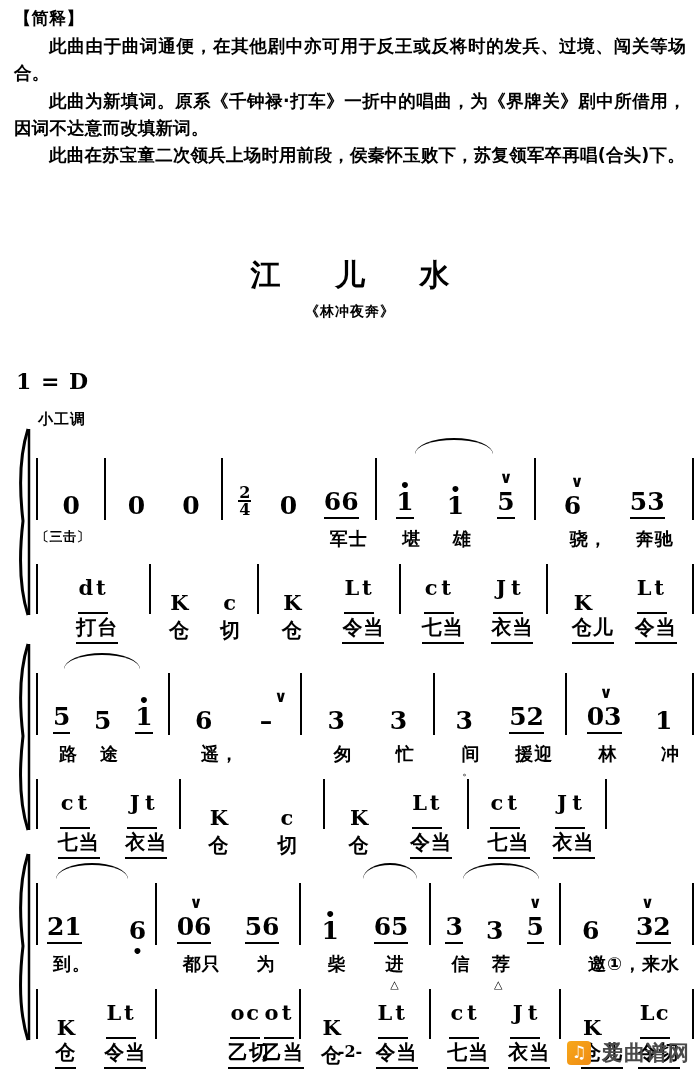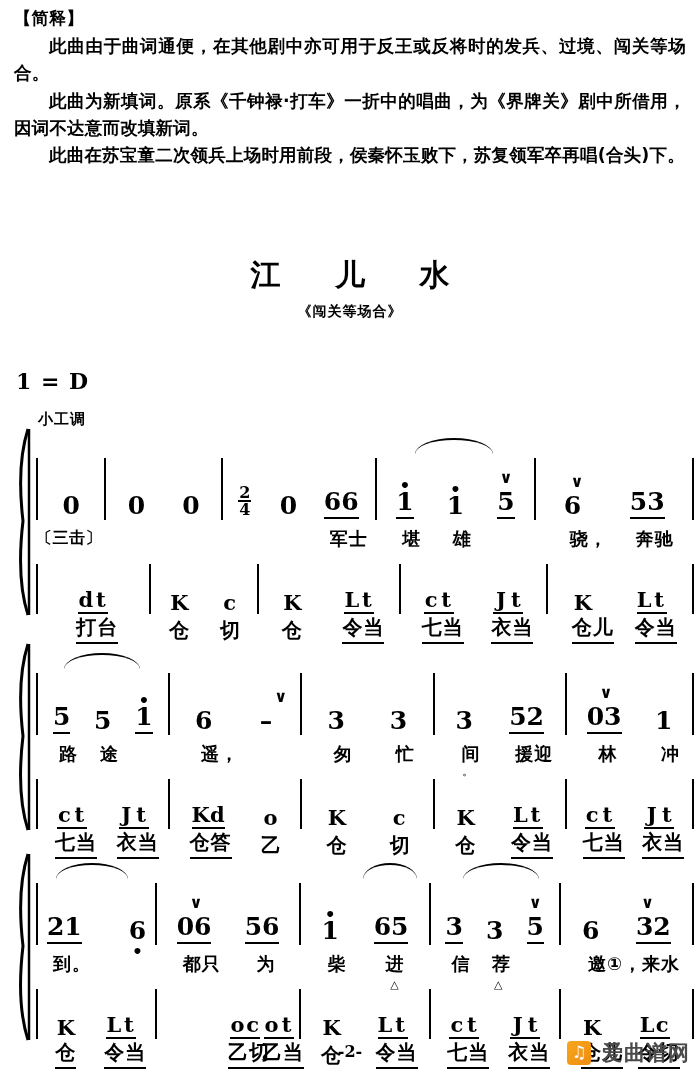--- a/index.html
+++ b/index.html
@@ -80,21 +80,21 @@
     left: 38px;
     top: 410px;
     font-size: 15px;
     font-weight: bold;
     letter-spacing: 1px;
   }
   .perc-label {
     position: absolute;
     left: 36px;
     top: 528px;
-    font-size: 16px;
+    font-size: 13px;
     font-weight: bold;
     letter-spacing: 0.5px;
   }
 
   
   .system {
     position: absolute;
     left: 10px;
     width: 684px;
   }
@@ -257,21 +257,21 @@
     font-size: 21px;
     font-weight: bold;
     line-height: 23px;
     display: inline-block;
     min-width: 15px;
     text-align: center;
   }
   .pbeam {
     display: inline-block;
     border-bottom: 2.5px solid #000;
-    padding-bottom: 1px;
+    padding-bottom: 13px;
     text-decoration: underline;
   }
   .plyr {
     position: absolute;
     left: 0; right: 0;
     bottom: -30px;
     font-size: 20px;
     font-weight: bold;
     white-space: nowrap;
     text-align: center;
@@ -327,21 +327,21 @@
 
 <div class="notes-section">
   <div class="notes-heading">【简释】</div>
   <p class="notes-para">此曲由于曲词通便，在其他剧中亦可用于反王或反将时的发兵、过境、闯关等场合。</p>
   <p class="notes-para">此曲为新填词。原系《千钟禄·打车》一折中的唱曲，为《界牌关》剧中所借用，因词不达意而改填新词。</p>
   <p class="notes-para">此曲在苏宝童二次领兵上场时用前段，侯秦怀玉败下，苏复领军卒再唱(合头)下。</p>
 </div>
 
 <div class="title-block">
   <div class="song-title">江 儿 水</div>
-  <div class="song-subtitle">《闯关等场合》</div>
+  <div class="song-subtitle">《林冲夜奔》</div>
 </div>
 
 <div class="key-sig">1 = D</div>
 <div class="mode-label">小工调</div>
 <div class="perc-label">〔三击〕</div>
 
 <div class="system" id="system-1">
   <svg class="sys-brace" viewBox="0 0 18 190" preserveAspectRatio="none">
     <path d="M14 2 C5 30, 5 60, 9 94 C5 128, 5 160, 14 188" fill="none" stroke="#000" stroke-width="3"></path>
     <line x1="15" y1="2" x2="15" y2="188" stroke="#000" stroke-width="2.5"></line>
@@ -545,32 +545,20 @@
         </div>
         <div class="pcell">
           <span class="pbeam">
             <span class="psym">J</span><span class="psym">t</span>
           </span>
           <span class="plyr"><span class="ul">衣当</span></span>
         </div>
       </div>
       <div class="pmeasure" style="width:136px;justify-content:space-around;">
         <div class="pcell">
-          <span class="pbeam">
-            <span class="psym">K</span><span class="psym">d</span>
-          </span>
-          <span class="plyr"><span class="ul">仓答</span></span>
-        </div>
-        <div class="pcell">
-          <span class="psym">o</span>
-          <span class="plyr">乙</span>
-        </div>
-      </div>
-      <div class="pmeasure" style="width:136px;justify-content:space-around;">
-        <div class="pcell">
           <span class="psym">K</span>
           <span class="plyr">仓</span>
         </div>
         <div class="pcell">
           <span class="psym">c</span>
           <span class="plyr">切</span>
         </div>
       </div>
       <div class="pmeasure" style="width:136px;justify-content:space-around;">
         <div class="pcell">

